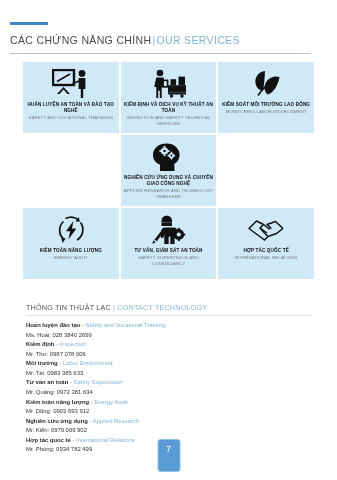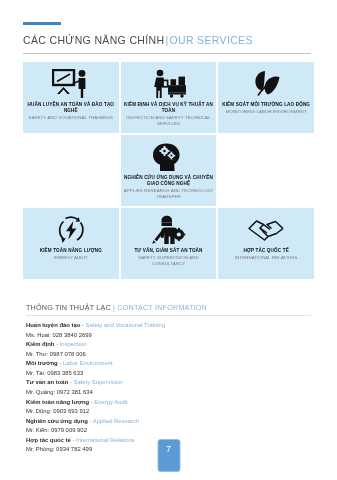--- a/index.html
+++ b/index.html
@@ -10,21 +10,21 @@
     width: 337px;
     height: 480px;
     background: #ffffff;
     font-family: "Liberation Sans", sans-serif;
     overflow: hidden;
     position: relative;
   }
 
   
   .header {
-    padding: 22px 26px 0 23px;
+    padding: 22px 26px 0 10px;
   }
   .header-rule-top {
     width: 38px;
     height: 3px;
     background: #3d85c6;
     margin-bottom: 9px;
   }
   .header-title {
     font-size: 10.5px;
     letter-spacing: 0.35px;
@@ -288,21 +288,21 @@
       </div>
       <div class="card-title">HỢP TÁC QUỐC TẾ</div>
       <div class="card-subtitle">INTERNATIONAL RELATIONS</div>
     </div>
   </div>
 
 <div class="contact">
   <div class="contact-heading">
     <span>THÔNG TIN THUẬT LẠC</span>
     <span class="sep">|</span>
-    <span class="en">CONTACT INFORMATION</span>
+    <span class="en">CONTACT TECHNOLOGY</span>
   </div>
   <div class="contact-rule"></div>
   <ul class="contact-list" id="contact-list">
       <li class="contact-line"><span class="role">Huấn luyện đào tạo</span> <span class="dash">-</span> <span class="role-en">Safety and Vocational Training</span><br><span class="person">Ms. Hoài: 028 3840 2699</span></li>
       <li class="contact-line"><span class="role">Kiểm định</span> <span class="dash">-</span> <span class="role-en">Inspection</span><br><span class="person">Mr. Thư: 0987 078 006</span></li>
       <li class="contact-line"><span class="role">Môi trường</span> <span class="dash">-</span> <span class="role-en">Labor Environment</span><br><span class="person">Mr. Tài: 0983 385 633</span></li>
       <li class="contact-line"><span class="role">Tư vấn an toàn</span> <span class="dash">-</span> <span class="role-en">Safety Supervision</span><br><span class="person">Mr. Quảng: 0972 381 634</span></li>
       <li class="contact-line"><span class="role">Kiểm toán năng lượng</span> <span class="dash">-</span> <span class="role-en">Energy Audit</span><br><span class="person">Mr. Dũng: 0903 693 912</span></li>
       <li class="contact-line"><span class="role">Nghiên cứu ứng dụng</span> <span class="dash">-</span> <span class="role-en">Applied Research</span><br><span class="person">Mr. Kiến: 0979 009 902</span></li>
       <li class="contact-line"><span class="role">Hợp tác quốc tế</span> <span class="dash">-</span> <span class="role-en">International Relations</span><br><span class="person">Mr. Phòng: 0934 782 499</span></li>

